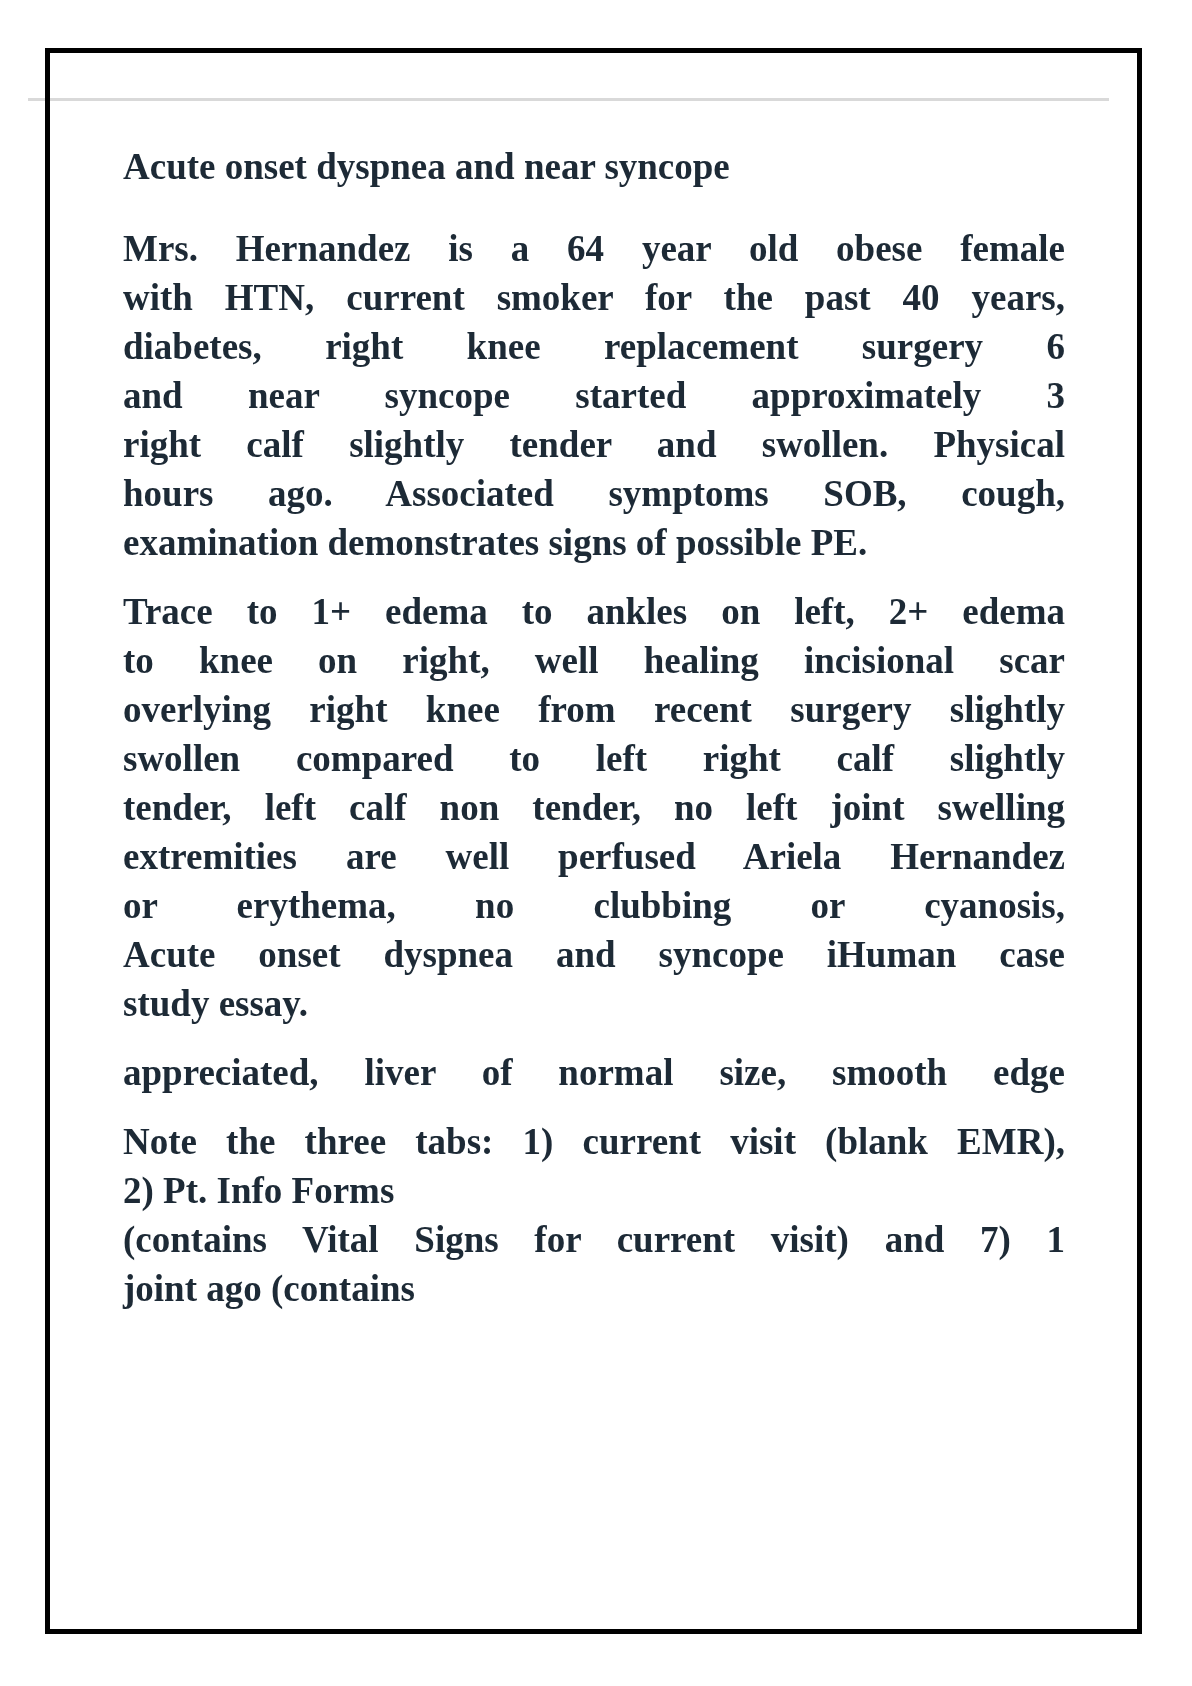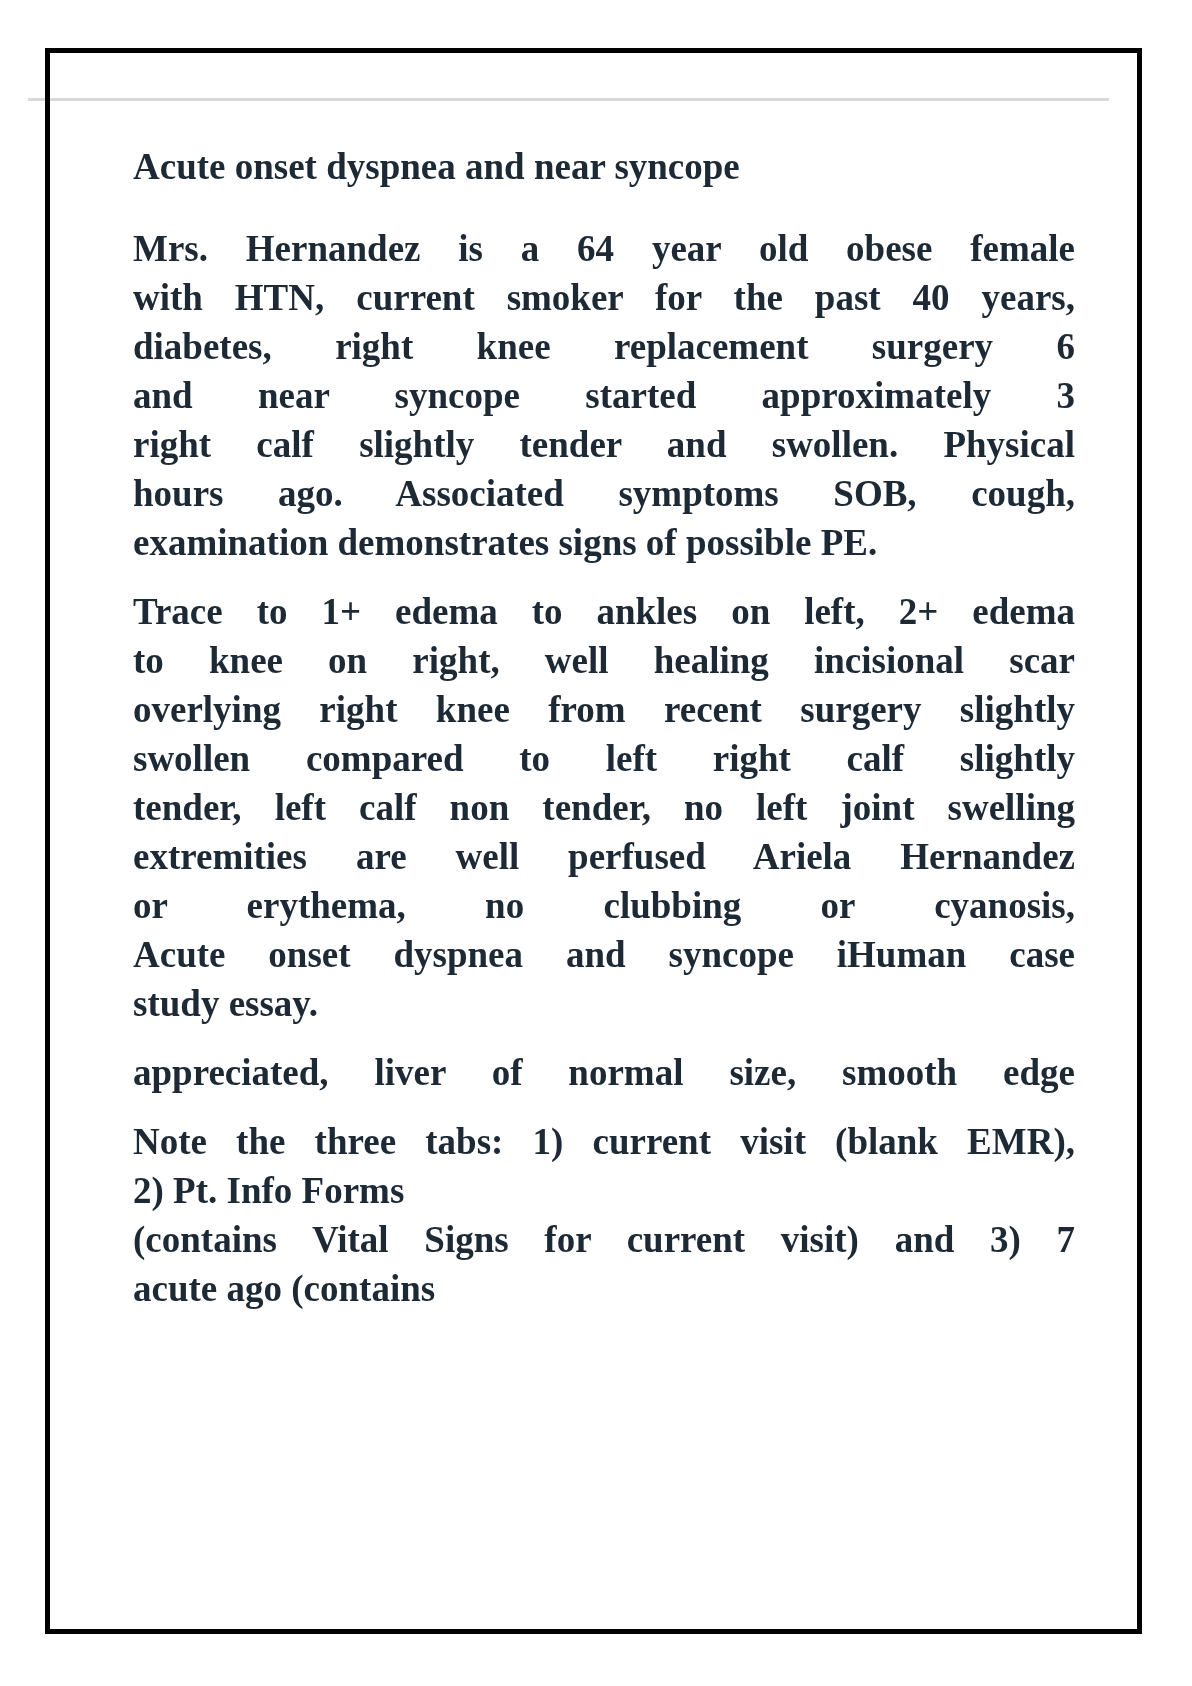--- a/index.html
+++ b/index.html
@@ -29,21 +29,21 @@
     position: absolute;
     left: 28px;
     top: 98px;
     width: 1081px;
     height: 3px;
     background: var(--rule-color, #d9d9d9);
     z-index: 1;
   }
   .doc-content {
     position: absolute;
-    left: 133px;
+    left: 123px;
     top: 142px;
     width: 942px;
     z-index: 3;
     color: var(--text-color, #1d2a36);
   }
   .para {
     margin: 0 0 20px 0;
   }
   .para.title {
     margin-bottom: 33px;
@@ -90,16 +90,16 @@
       <div class="line just">or erythema, no clubbing or cyanosis,</div>
       <div class="line just">Acute onset dyspnea and syncope iHuman case</div>
       <div class="line">study essay.</div>
     </div>
     <div class="para">
       <div class="line just">appreciated, liver of normal size, smooth edge</div>
     </div>
     <div class="para">
       <div class="line just">Note the three tabs: 1) current visit (blank EMR),</div>
       <div class="line">2) Pt. Info Forms</div>
-      <div class="line just">(contains Vital Signs for current visit) and 3) 7</div>
-      <div class="line">acute ago (contains</div>
+      <div class="line just">(contains Vital Signs for current visit) and 7) 1</div>
+      <div class="line">joint ago (contains</div>
     </div>
   </div>
 
 </body></html>

